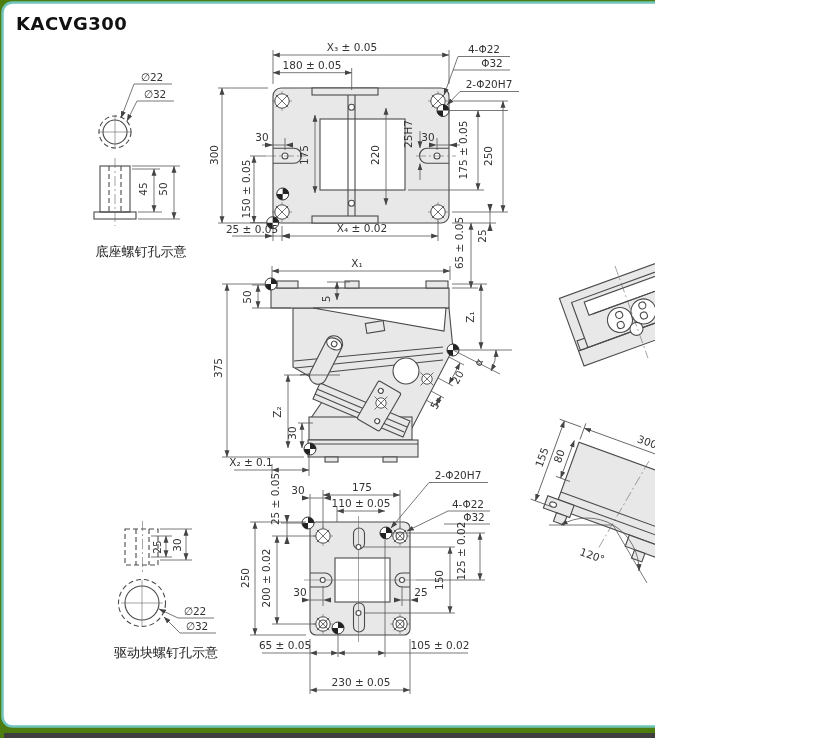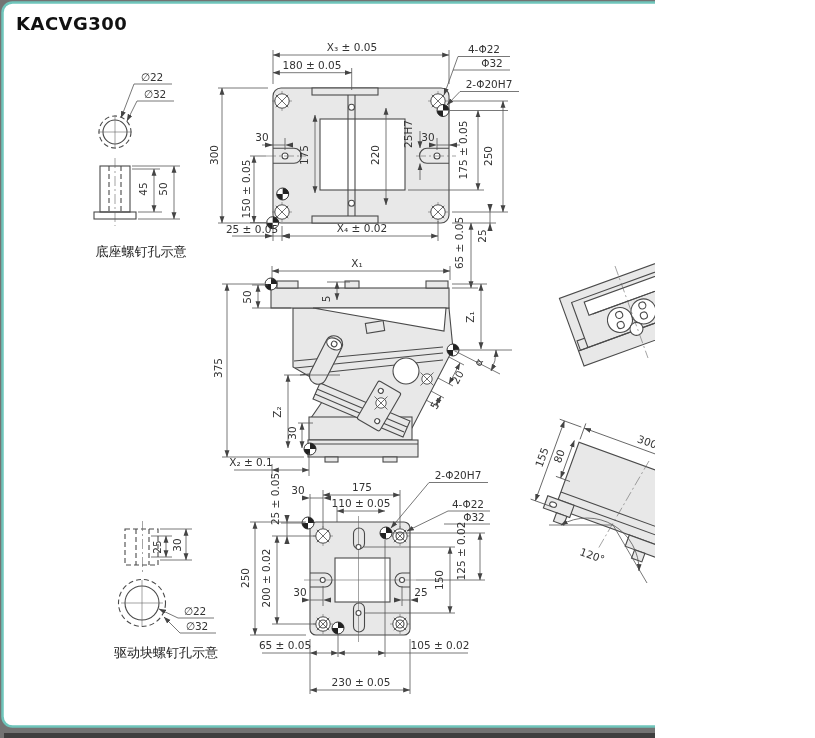--- a/index.html
+++ b/index.html
@@ -1,16 +1,16 @@
 <!DOCTYPE html>
 <html><head>
 <meta charset="utf-8">
 <style>
   html,body{margin:0;padding:0;background:#fff;}
-  .page{position:relative;width:655px;height:738px;background:#737373;overflow:hidden;
+  .page{position:relative;width:655px;height:738px;background:#4d7c0f;overflow:hidden;
         font-family:"DejaVu Sans","Liberation Sans",sans-serif;}
   svg text{font-family:"DejaVu Sans","Liberation Sans",sans-serif;font-size:10.5px;fill:#333;}
   svg text.ttl{font-size:18px;font-weight:bold;fill:#111;letter-spacing:.5px;}
   svg text.cap{font-size:13px;fill:#222;}
   .fillg{fill:#e8e8e8;stroke:#4a4a4a;stroke-width:1.1;}
   .fillw{fill:#ffffff;stroke:#4a4a4a;stroke-width:1.1;}
   .ln{fill:none;stroke:#4a4a4a;stroke-width:1.1;}
   .dim{fill:none;stroke:#555;stroke-width:.8;}
   .thin{fill:none;stroke:#666;stroke-width:.6;}
   .dash{stroke-dasharray:5 3;}

